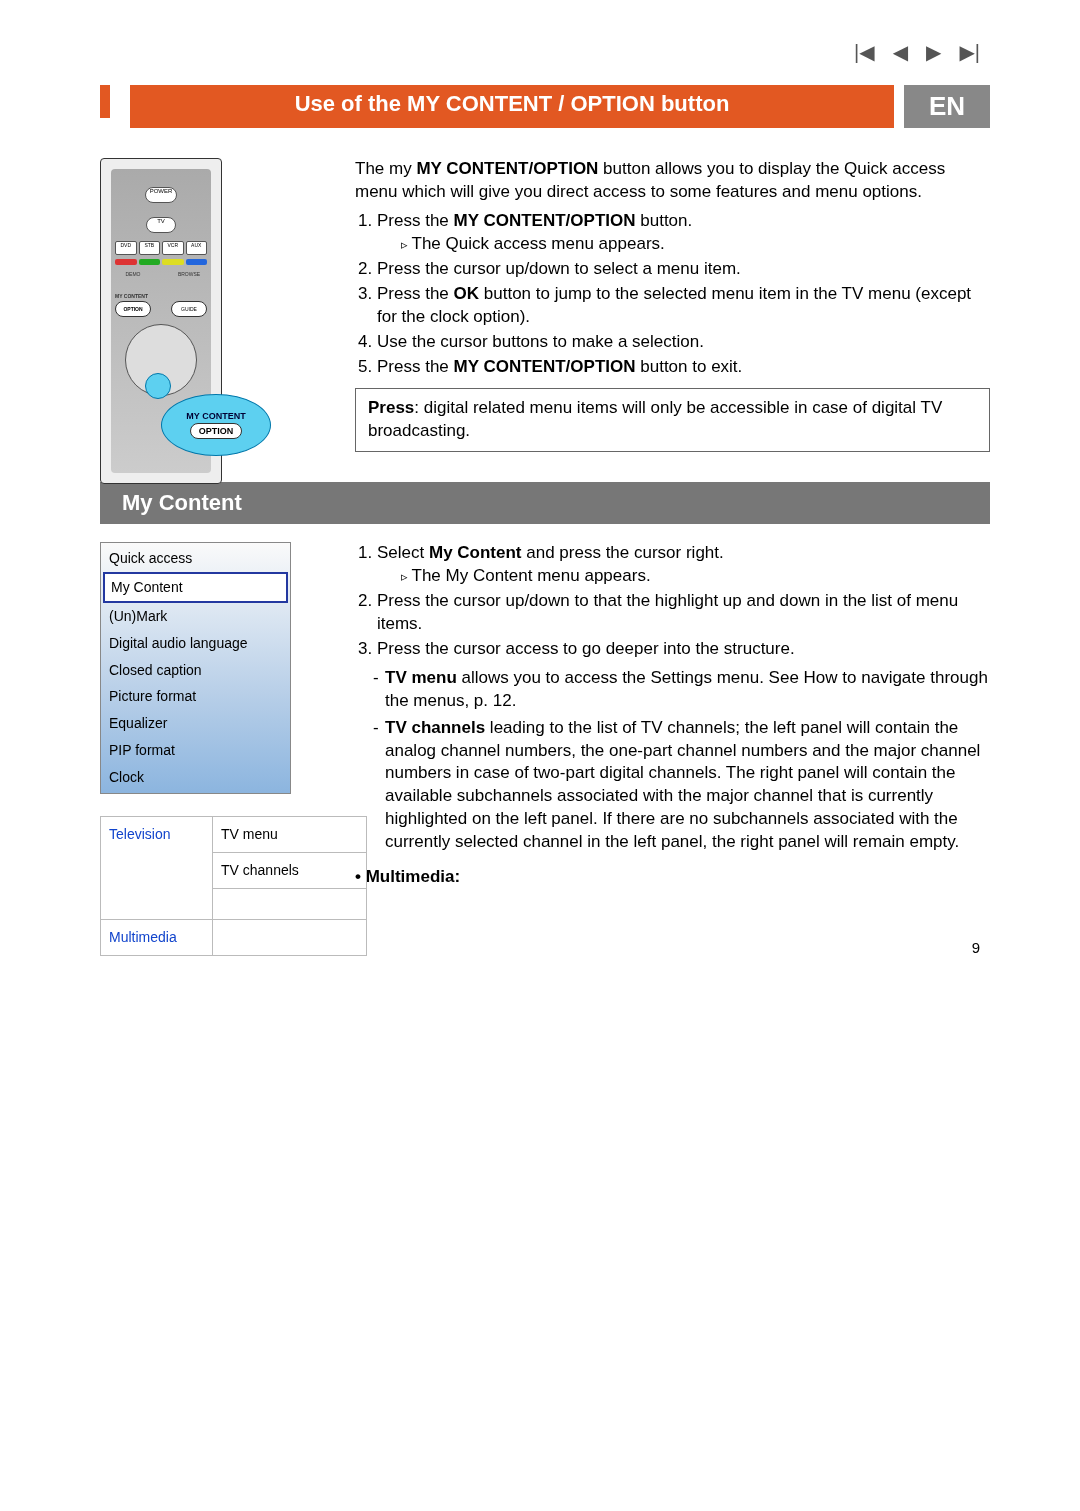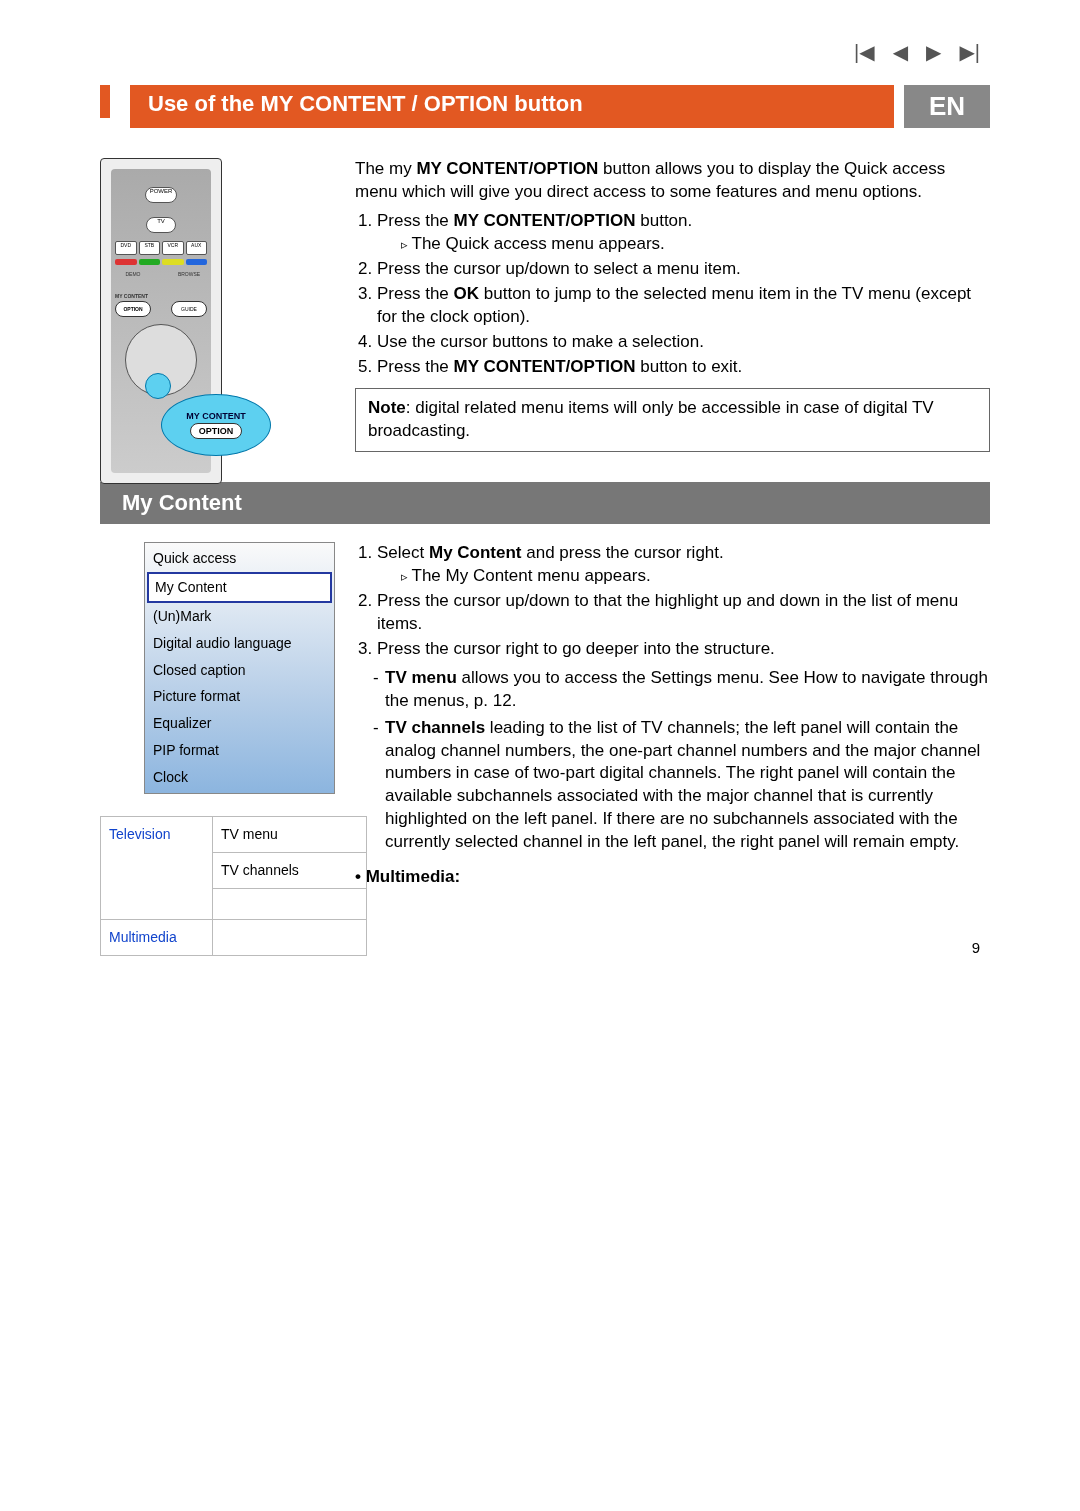--- a/index.html
+++ b/index.html
@@ -39,20 +39,21 @@
     margin-left: 30px;
   }
   .title-orange {
     background: #e25822;
     color: #fff;
     font-weight: bold;
     font-size: 22px;
     padding: 6px 18px;
     flex: 1;
     margin-right: 10px;
+    text-align: center;
   }
   .title-lang {
     background: #888;
     color: #fff;
     font-weight: bold;
     font-size: 26px;
     padding: 6px 18px;
     width: 50px;
     text-align: center;
   }
@@ -293,27 +294,27 @@
         <li>Press the cursor up/down to select a menu item.</li>
         <li>
           <span>Press the </span><b>OK</b><span> button to jump to the selected menu item in the TV menu (except for the clock option).</span>
         </li>
         <li>Use the cursor buttons to make a selection.</li>
         <li>
           <span>Press the </span><b>MY CONTENT/OPTION</b><span> button to exit.</span>
         </li>
       </ol>
       <div class="note-box">
-        <b>Note</b><span>: digital related menu items will only be accessible in case of digital TV broadcasting.</span>
+        <b>Press</b><span>: digital related menu items will only be accessible in case of digital TV broadcasting.</span>
       </div>
 
       <div class="section-gray">My Content</div>
 
       <div style="position:relative; margin-left:-255px; width:225px; float:left; margin-right:30px;">
-        <div class="qa-box" style="margin-top:0;margin-left:44px;">
+        <div class="qa-box" style="margin-top:0;">
           <div class="qa-title">Quick access</div>
           <div class="qa-item selected">My Content</div>
           <div class="qa-item">(Un)Mark</div>
           <div class="qa-item">Digital audio language</div>
           <div class="qa-item">Closed caption</div>
           <div class="qa-item">Picture format</div>
           <div class="qa-item">Equalizer</div>
           <div class="qa-item">PIP format</div>
           <div class="qa-item">Clock</div>
         </div>
@@ -336,21 +337,21 @@
           </div>
         </div>
       </div>
 
       <ol>
         <li>
           <span>Select </span><b>My Content</b><span> and press the cursor right.</span>
           <div style="padding-left:20px"><span class="tri">▹</span><span>The My Content menu appears.</span></div>
         </li>
         <li>Press the cursor up/down to that the highlight up and down in the list of menu items.</li>
-        <li>Press the cursor right to go deeper into the structure.</li>
+        <li>Press the cursor access to go deeper into the structure.</li>
       </ol>
 
       <ul class="sub-list">
         <li><b>TV menu</b><span> allows you to access the Settings menu. See How to navigate through the menus, p. 12.</span></li>
         <li><b>TV channels</b><span> leading to the list of TV channels; the left panel will contain the analog channel numbers, the one-part channel numbers and the major channel numbers in case of two-part digital channels. The right panel will contain the available subchannels associated with the major channel that is currently highlighted on the left panel. If there are no subchannels associated with the currently selected channel in the left panel, the right panel will remain empty.</span></li>
       </ul>
 
       <div class="bullet-heading">• <span>Multimedia</span>:</div>
 
     </div>

